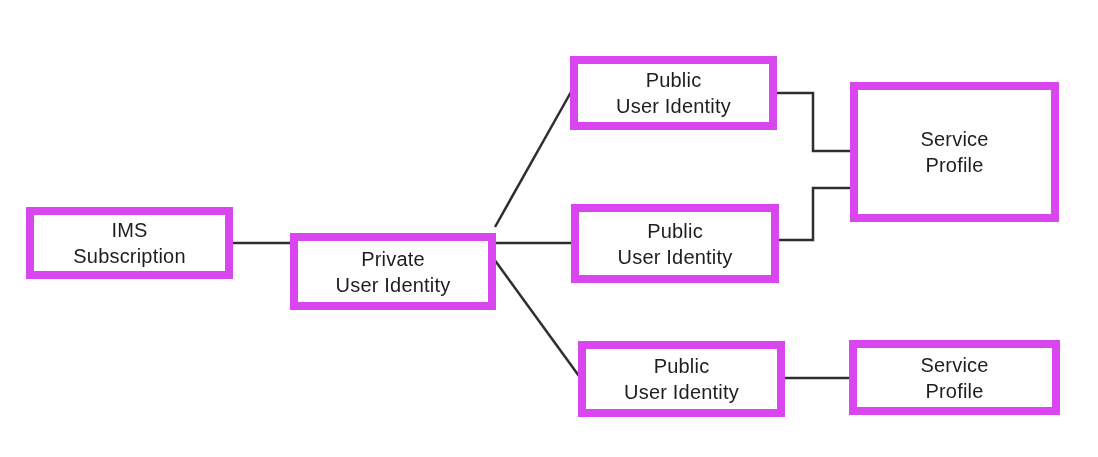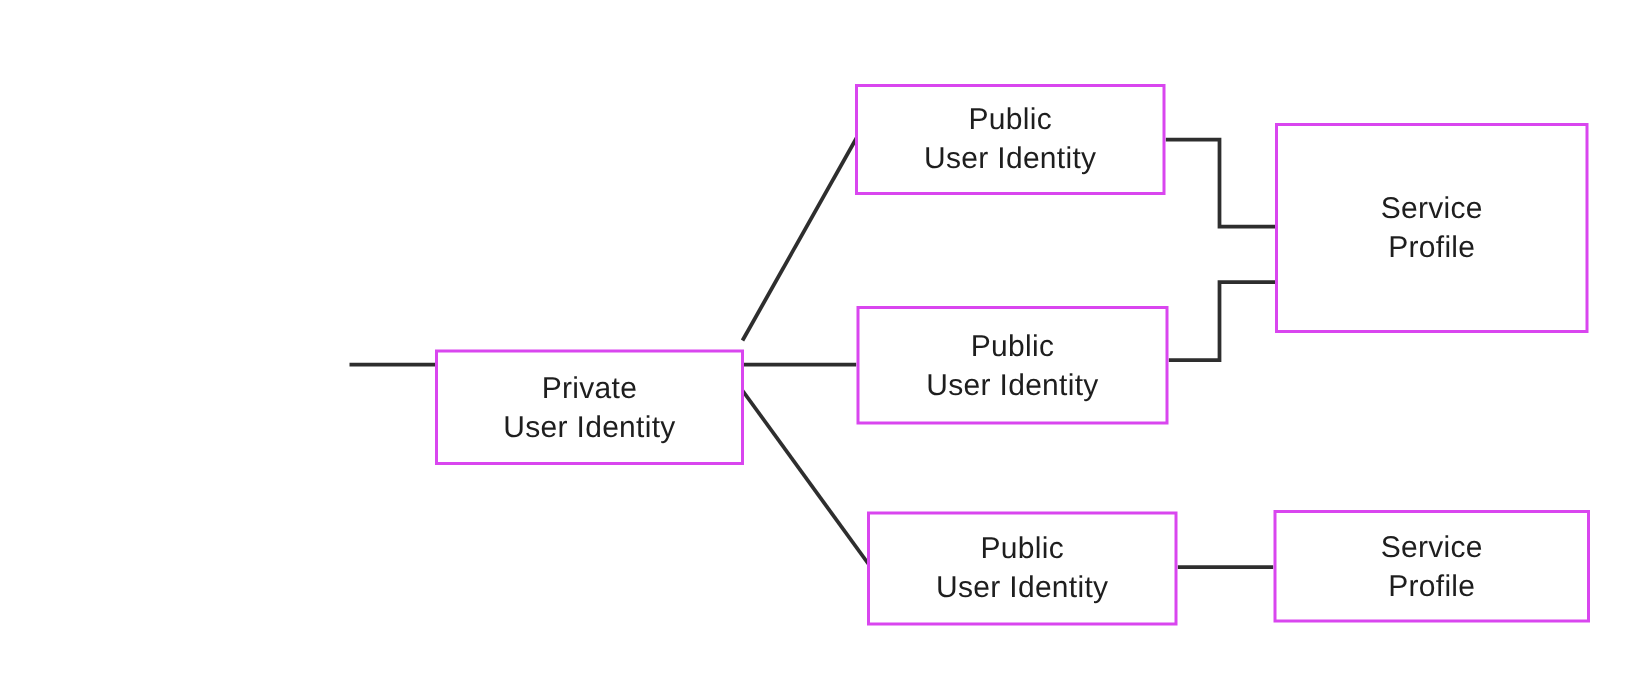--- a/index.html
+++ b/index.html
@@ -20,21 +20,21 @@
     left: 0;
     top: 0;
     width: 1098px;
     height: 457px;
     z-index: 1;
   }
   .node {
     position: absolute;
     box-sizing: border-box;
     background: #ffffff;
-    border: 2px solid #d946ef;
+    border: 8px solid #d946ef;
     display: flex;
     align-items: center;
     justify-content: center;
     text-align: center;
     z-index: 2;
   }
   .node .label {
     white-space: pre-line;
     font-size: 20px;
     line-height: 26px;
@@ -60,20 +60,24 @@
       <line x1="233" y1="243" x2="290" y2="243"></line>
       <line x1="495" y1="227" x2="571" y2="92"></line>
       <line x1="496" y1="243" x2="571" y2="243"></line>
       <line x1="494" y1="259" x2="579" y2="376"></line>
       <polyline points="777,93 813,93 813,151 851,151"></polyline>
       <polyline points="779,240 813,240 813,188 851,188"></polyline>
       <line x1="785" y1="378" x2="849" y2="378"></line>
     </g>
   </svg>
 
+  <div class="node n-ims">
+    <span class="label">IMS
+Subscription</span>
+  </div>
 
   <div class="node n-private">
     <span class="label">Private
 User Identity</span>
   </div>
 
   <div class="node n-public1">
     <span class="label">Public
 User Identity</span>
   </div>

